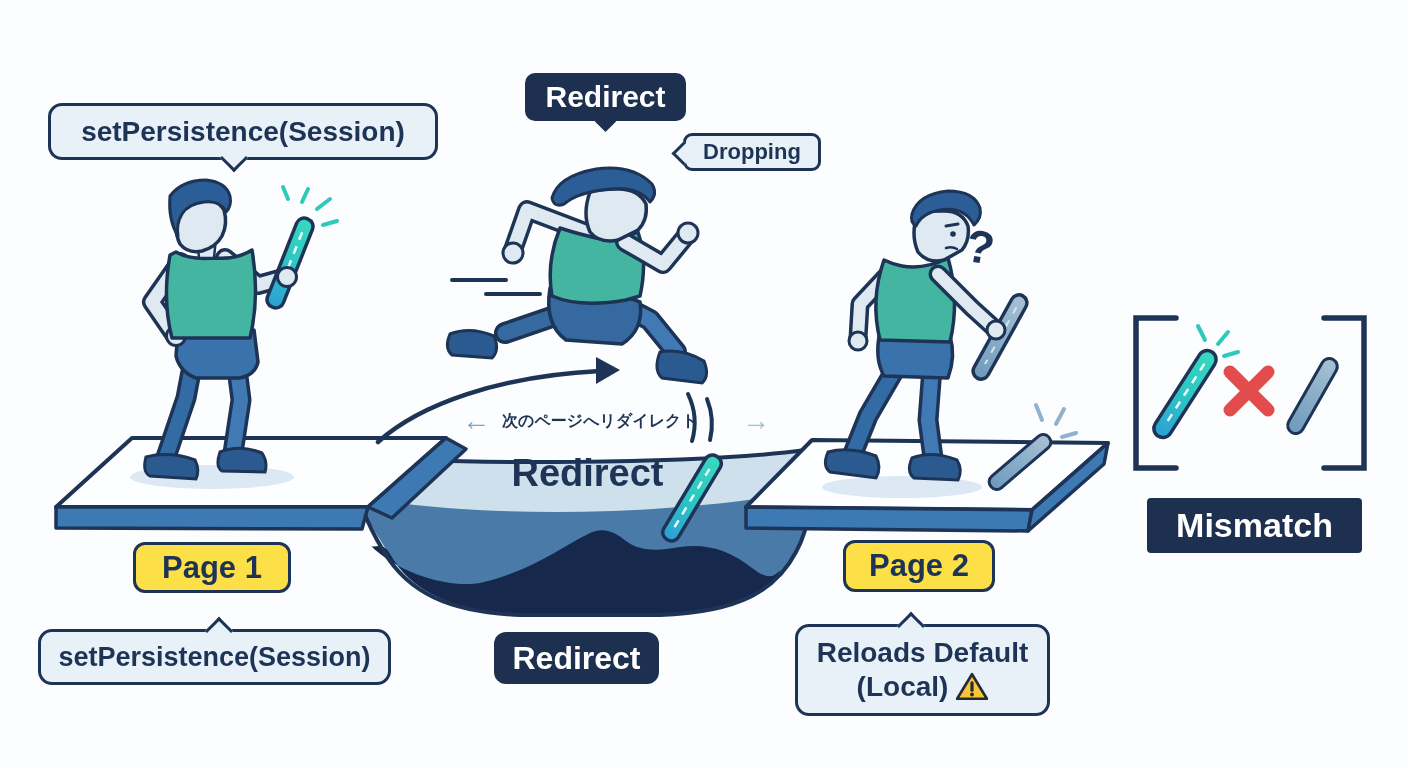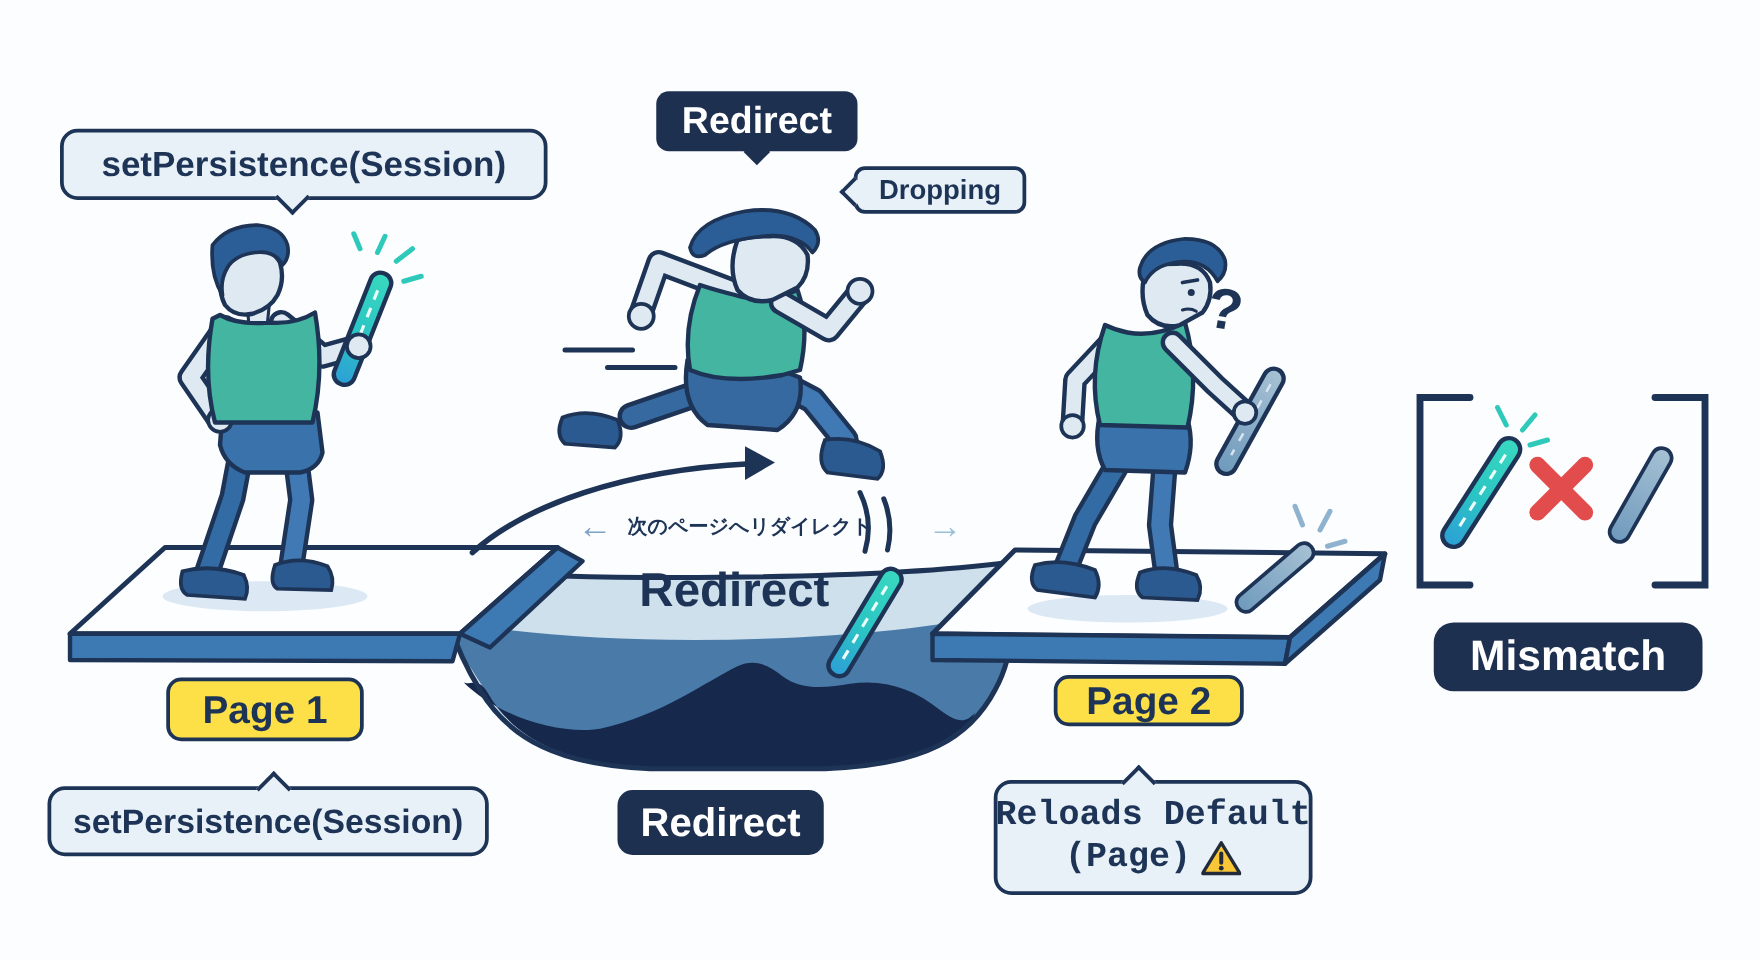--- a/index.html
+++ b/index.html
@@ -211,32 +211,32 @@
 
 <div class="ov tag" style="left:133px;top:542px;width:158px;height:51px;font-size:31px;">Page 1</div>
 
 <div class="ov callout" style="left:38px;top:629px;width:353px;height:56px;font-size:27px;">
   <span>setPersistence(Session)</span>
   <div class="tail t-up" style="left:168px;"></div>
 </div>
 
 <div class="ov badge" style="left:494px;top:632px;width:165px;height:52px;font-size:32px;border-radius:12px;">Redirect</div>
 
-<div class="ov tag" style="left:843px;top:540px;width:152px;height:41px;font-size:31px;">Page 2</div>
-
-<div class="ov callout" style="left:795px;top:624px;width:255px;height:92px;font-size:28px;flex-direction:column;line-height:1.2;font-family:Liberation Mono, monospace;">
+<div class="ov tag" style="left:843px;top:540px;width:152px;height:52px;font-size:31px;">Page 2</div>
+
+<div class="ov callout" style="left:795px;top:624px;width:255px;height:92px;font-size:28px;flex-direction:column;line-height:1.2;">
   <span>Reloads Default</span>
   <span style="display:flex;align-items:center;">
-    <span>(Page)</span>
+    <span>(Local)</span>
     <svg class="warn-svg" width="32" height="29" viewBox="0 0 30 27">
       <path d="M15,2 L29,25 L1,25 Z" fill="#f8c636" stroke="#222b3a" stroke-width="2.5" stroke-linejoin="round"></path>
       <line x1="15" y1="10" x2="15" y2="17" stroke="#222b3a" stroke-width="3" stroke-linecap="round"></line>
       <circle cx="15" cy="21" r="1.8" fill="#222b3a"></circle>
     </svg>
   </span>
   <div class="tail t-up" style="left:103px;"></div>
 </div>
 
-<div class="ov badge" style="left:1147px;top:498px;width:215px;height:55px;font-size:34px;border-radius:16px;">Mismatch</div>
+<div class="ov badge" style="left:1147px;top:498px;width:215px;height:55px;font-size:34px;border-radius:4px;">Mismatch</div>
 
 <div class="ov" style="left:966px;top:220px;font-size:46px;transform:rotate(10deg);">?</div>
 
 </div>
 
 </body></html>

